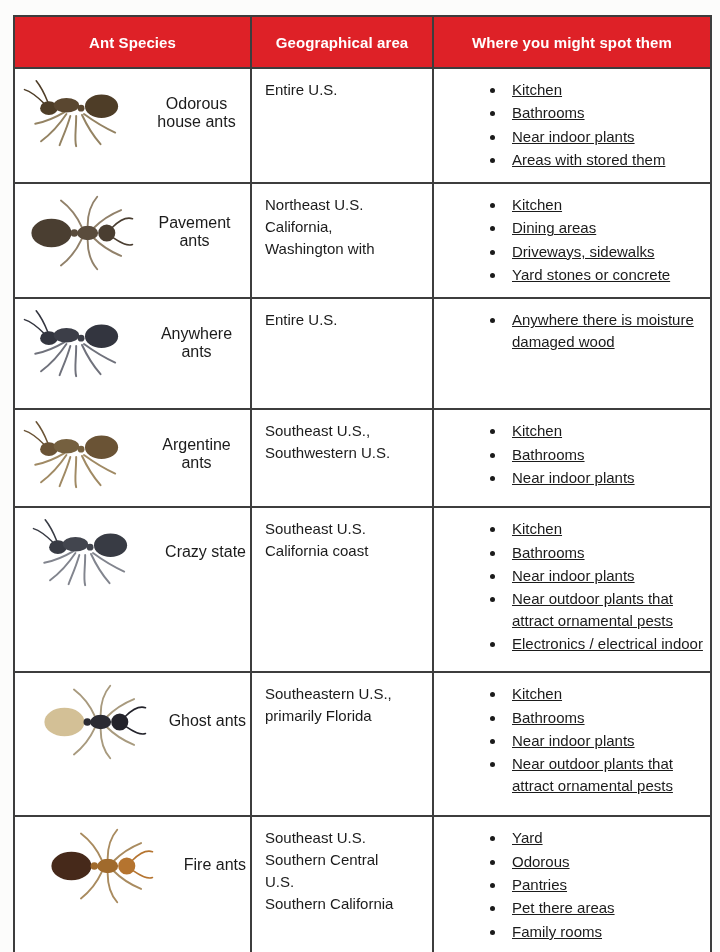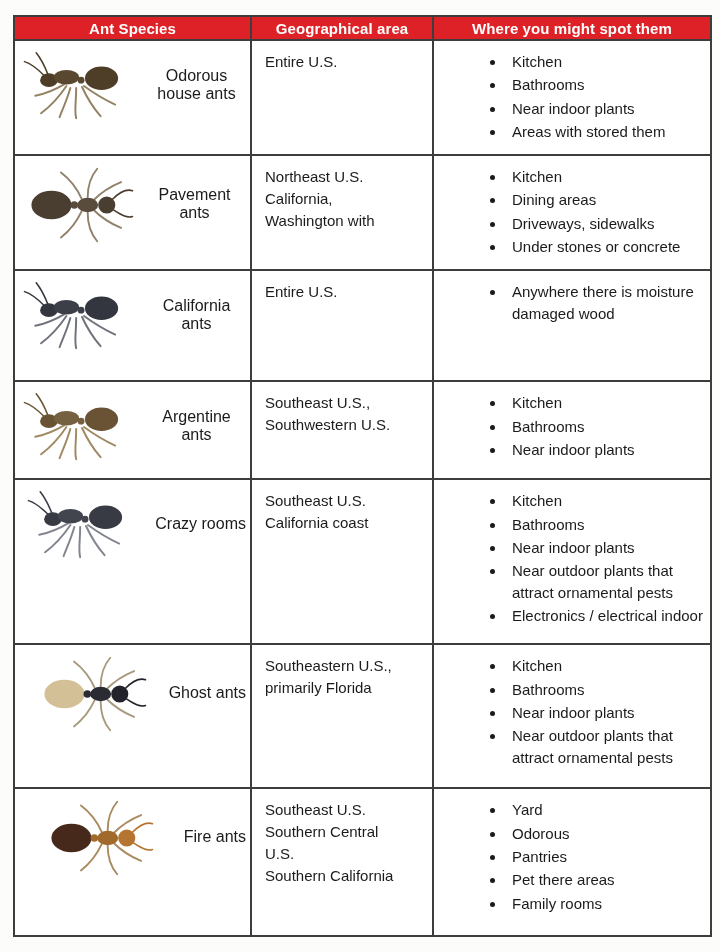--- a/index.html
+++ b/index.html
@@ -26,21 +26,21 @@
   }
   .ant-table col.c-species{width:237px;}
   .ant-table col.c-geo{width:182px;}
   .ant-table col.c-spots{width:278px;}
   .ant-table thead th{
     background:var(--header-bg);
     color:var(--header-text);
     font-size:15px;
     font-weight:bold;
     text-align:center;
-    height:24px;
+    height:52px;
     vertical-align:middle;
     letter-spacing:.1px;
   }
   .species-cell{
     text-align:center;
     vertical-align:middle;
   }
   .species-cell .cellwrap{
     display:flex; flex-direction:row; align-items:center;
     justify-content:space-between; height:100%; padding:6px 4px 10px 4px;
@@ -50,21 +50,21 @@
     font-size:16px;
     color:var(--body-text);
     padding-bottom:2px;
   }
   .geo-cell{
     font-size:15px;
     line-height:1.45;
     padding:10px 13px 10px 13px;
     white-space:pre-line;
   }
-  .spots-cell{padding:10px 6px 10px 0;}
+  .spots-cell{padding:10px 6px 10px 0;text-decoration:underline;}
   .spots-cell ul{
     list-style:disc;
     margin:0;
     padding-left:72px;
     font-size:15px;
     line-height:1.42;
   }
   .spots-cell li{margin-bottom:2px; padding-left:6px;}
 </style>
 </head>
@@ -140,21 +140,21 @@
             </div>
           </td>
           <td class="geo-cell">Northeast U.S.
 California,
 Washington with</td>
           <td class="spots-cell">
             <ul>
               <li>Kitchen</li>
               <li>Dining areas</li>
               <li>Driveways, sidewalks</li>
-              <li>Under stones or concrete</li>
+              <li>Yard stones or concrete</li>
             </ul>
           </td>
         </tr>
         <tr style="height: 111px;">
           <td class="species-cell">
             <div class="cellwrap">
               <div class="ant-figure">
                 <svg viewBox="0 0 130 80" width="128" height="78" aria-hidden="true">
       <path d="M46,38 C36,44 26,48 16,50" stroke="#70727c" stroke-width="2" fill="none" stroke-linecap="round"></path>
       <path d="M48,40 C40,52 30,62 22,68" stroke="#70727c" stroke-width="2" fill="none" stroke-linecap="round"></path>
@@ -163,21 +163,21 @@
       <path d="M64,41 C70,54 77,64 83,71" stroke="#70727c" stroke-width="2" fill="none" stroke-linecap="round"></path>
       <path d="M66,40 C77,48 89,55 98,59" stroke="#70727c" stroke-width="2" fill="none" stroke-linecap="round"></path>
       <path d="M26,30 C18,22 12,17 5,15" stroke="#33353f" stroke-width="1.6" fill="none" stroke-linecap="round"></path>
       <path d="M29,28 C25,18 21,11 17,6" stroke="#33353f" stroke-width="1.6" fill="none" stroke-linecap="round"></path>
       <ellipse cx="30" cy="34" rx="9" ry="7" fill="#33353f"></ellipse>
       <ellipse cx="48" cy="31" rx="13" ry="7.5" fill="#3c3e48"></ellipse>
       <circle cx="63" cy="34" r="3.5" fill="#3c3e48"></circle>
       <ellipse cx="84" cy="32" rx="17" ry="12" fill="#33353f"></ellipse>
     </svg>
               </div>
-              <div class="species-label">California ants</div>
+              <div class="species-label">Anywhere ants</div>
             </div>
           </td>
           <td class="geo-cell">Entire U.S.</td>
           <td class="spots-cell">
             <ul>
               <li>Anywhere there is moisture damaged wood</li>
             </ul>
           </td>
         </tr>
         <tr style="height: 98px;">
@@ -224,21 +224,21 @@
       <path d="M64,41 C70,54 77,64 83,71" stroke="#82858e" stroke-width="2" fill="none" stroke-linecap="round"></path>
       <path d="M66,40 C77,48 89,55 98,59" stroke="#82858e" stroke-width="2" fill="none" stroke-linecap="round"></path>
       <path d="M26,30 C18,22 12,17 5,15" stroke="#383b44" stroke-width="1.6" fill="none" stroke-linecap="round"></path>
       <path d="M29,28 C25,18 21,11 17,6" stroke="#383b44" stroke-width="1.6" fill="none" stroke-linecap="round"></path>
       <ellipse cx="30" cy="34" rx="9" ry="7" fill="#383b44"></ellipse>
       <ellipse cx="48" cy="31" rx="13" ry="7.5" fill="#42454e"></ellipse>
       <circle cx="63" cy="34" r="3.5" fill="#42454e"></circle>
       <ellipse cx="84" cy="32" rx="17" ry="12" fill="#383b44"></ellipse>
     </svg>
               </div>
-              <div class="species-label">Crazy rooms</div>
+              <div class="species-label">Crazy state</div>
             </div>
           </td>
           <td class="geo-cell">Southeast U.S.
 California coast</td>
           <td class="spots-cell">
             <ul>
               <li>Kitchen</li>
               <li>Bathrooms</li>
               <li>Near indoor plants</li>
               <li>Near outdoor plants that attract ornamental pests</li>

